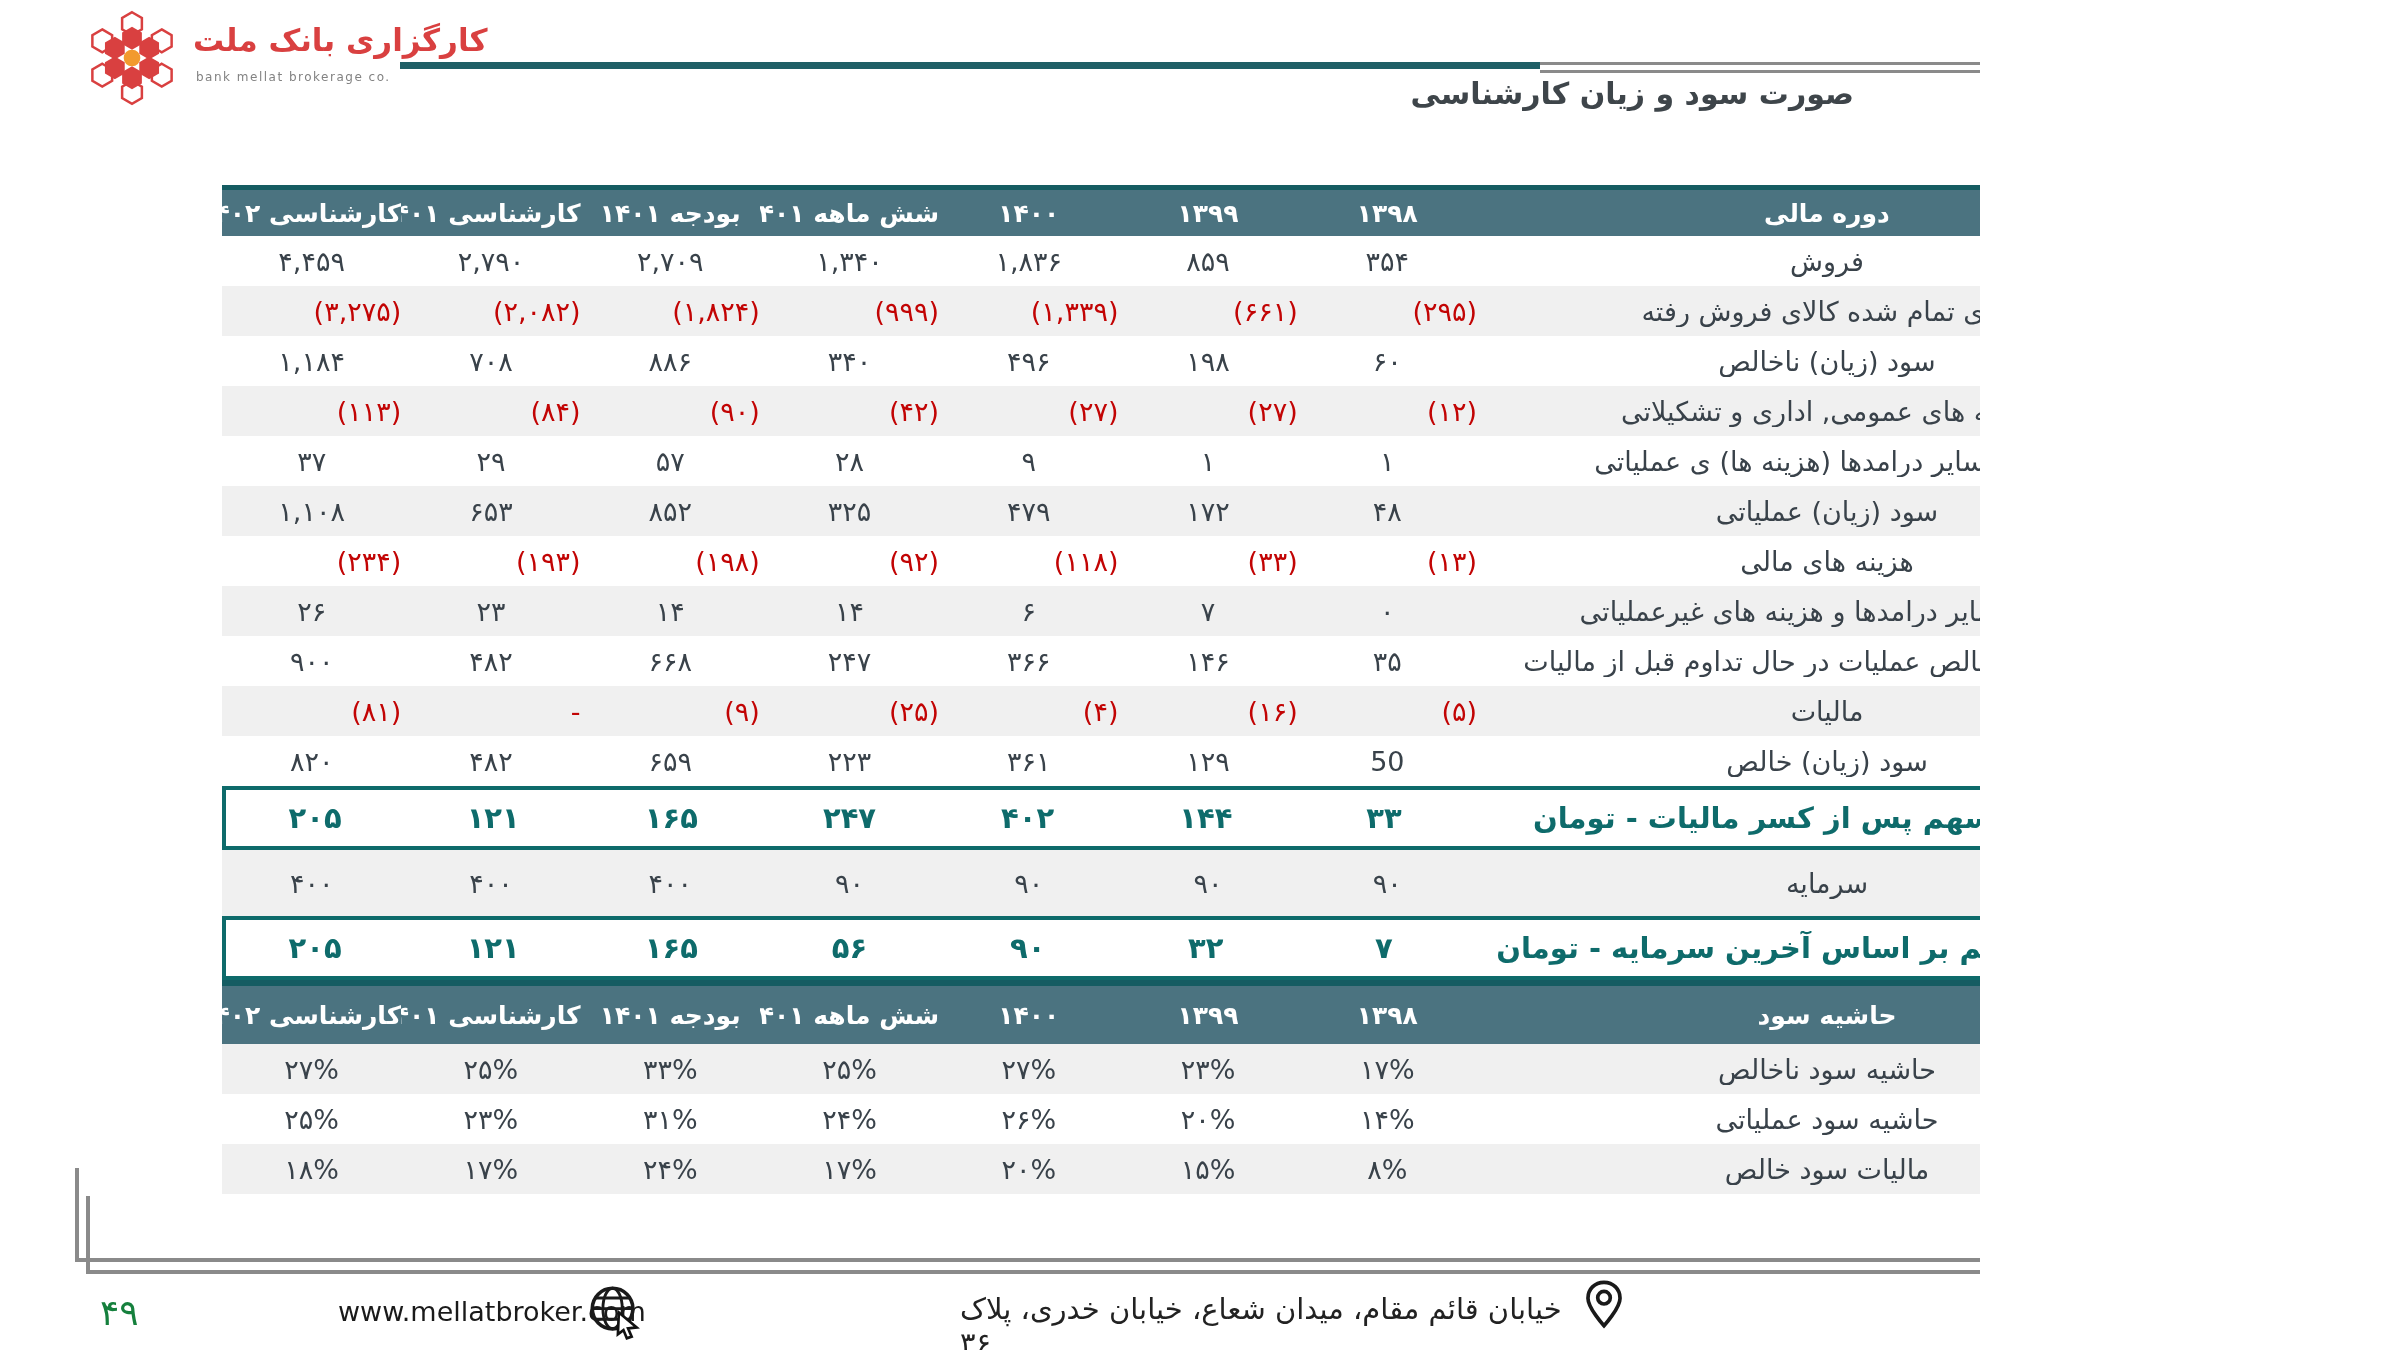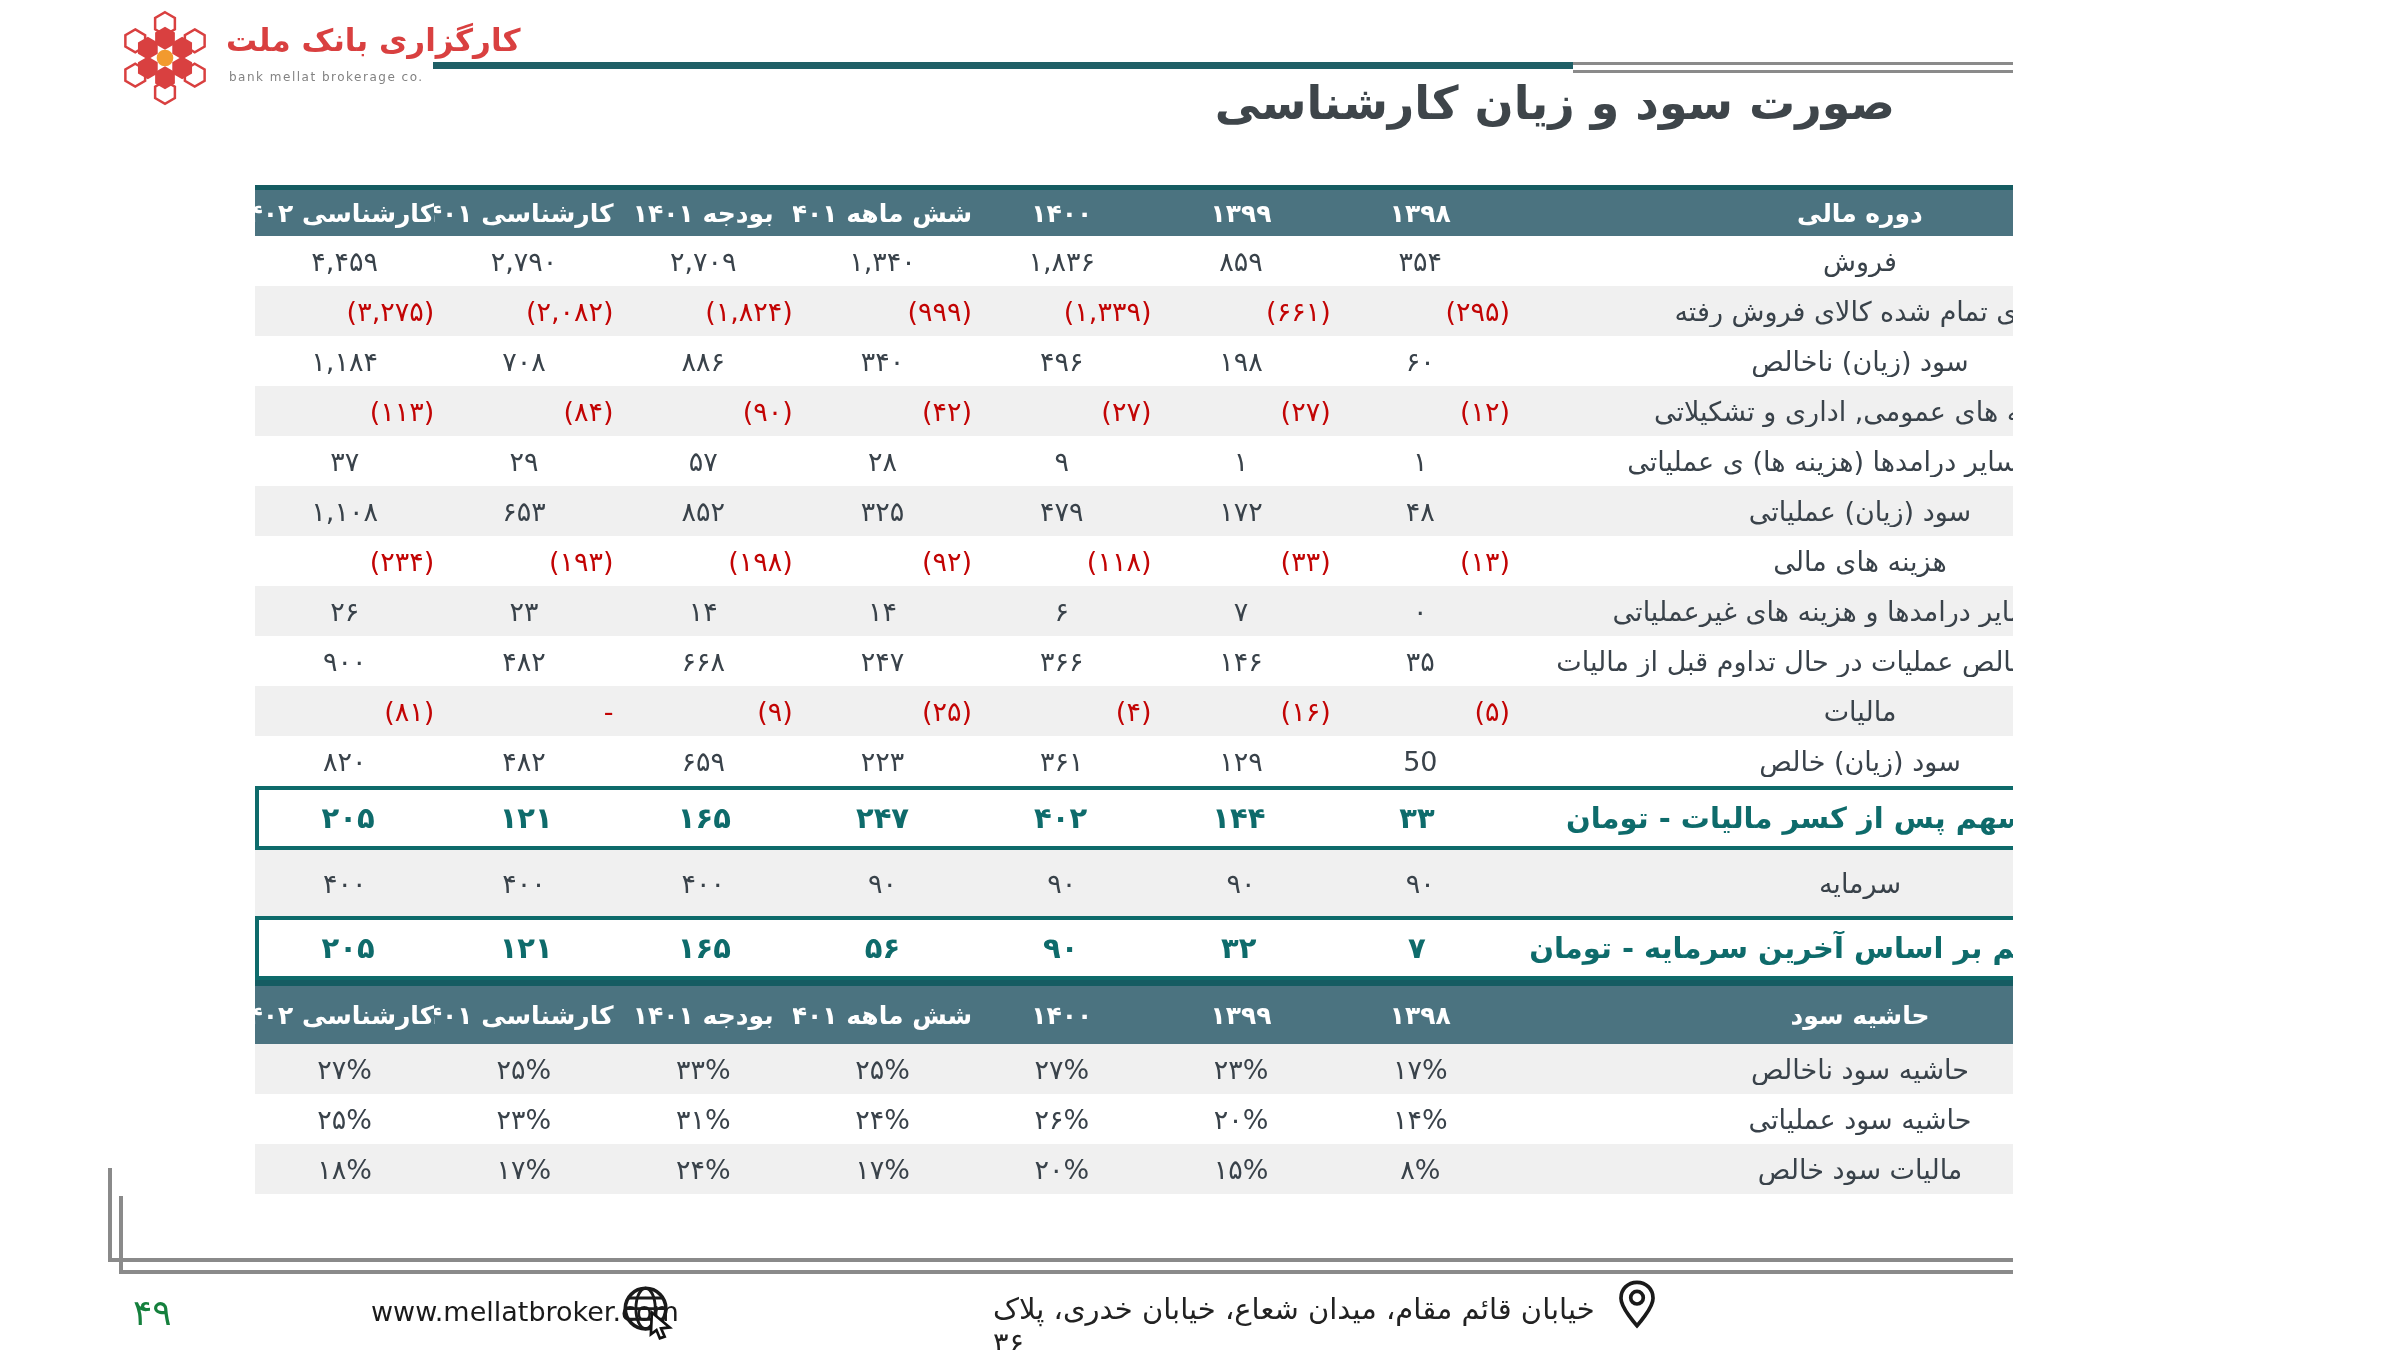--- a/index.html
+++ b/index.html
@@ -1,32 +1,32 @@
 <!DOCTYPE html>
 <html lang="fa" style="--header-bg: #4b7380; --header-border: #155c62; --stripe: #f0f0f0; --text: #39424a; --red: #c20404; --teal: #0e6b6b; --title: #3e454a; --line-teal: #1f5f66; --line-gray: #8a8a8a; --logo-red: #d94040; --logo-gray: #828282; --logo-orange: #f29a2e;"><head>
 <meta charset="utf-8">
 <style>
   * { box-sizing: border-box; margin: 0; padding: 0; }
   html,body { width: 2400px; height: 1350px; background:#fff; }
   body { font-family: "DejaVu Sans", sans-serif; }
-  .page { position: relative; width: 1980px; height: 1350px; background:#fff; overflow: hidden; margin-left: 33px; }
+  .page { position: relative; width: 1980px; height: 1350px; background:#fff; overflow: hidden; }
 
   
   .rule { position:absolute; }
   .rule.teal { background: var(--line-teal); }
   .rule.gray { background: var(--line-gray); }
 
   
   .logo-hex { position:absolute; left:80px; top:6px; }
   .logo-fa  { position:absolute; left:193px; top:22px; font-size:31px; font-weight:bold;
               color: var(--logo-red); direction:rtl; }
   .logo-en  { position:absolute; left:196px; top:70px; font-size:12px; letter-spacing:1.5px;
               color: var(--logo-gray); }
 
-  .page-title { position:absolute; right:118px; top:76px; font-size:46px; font-weight:bold;
+  .page-title { position:absolute; right:126px; top:76px; font-size:30px; font-weight:bold;
                 color: var(--title); direction:rtl;text-align:right; }
 
   
   .pl-table { position:absolute; left:222px; top:185px; width:1955px; direction:rtl; }
   .trow { display:grid; grid-template-columns:700px repeat(7, 1fr); align-items:center;
           text-align:center; direction:rtl; }
   .thead { height:51px; background:var(--header-bg); color:#fff; font-weight:bold;
            font-size:25px; border-top:5px solid var(--header-border); }
   #margin-head { height:64px; border-top:6px solid var(--header-border); }
   .drow { height:50px; font-size:27px; color:var(--text); background:#fff; }

